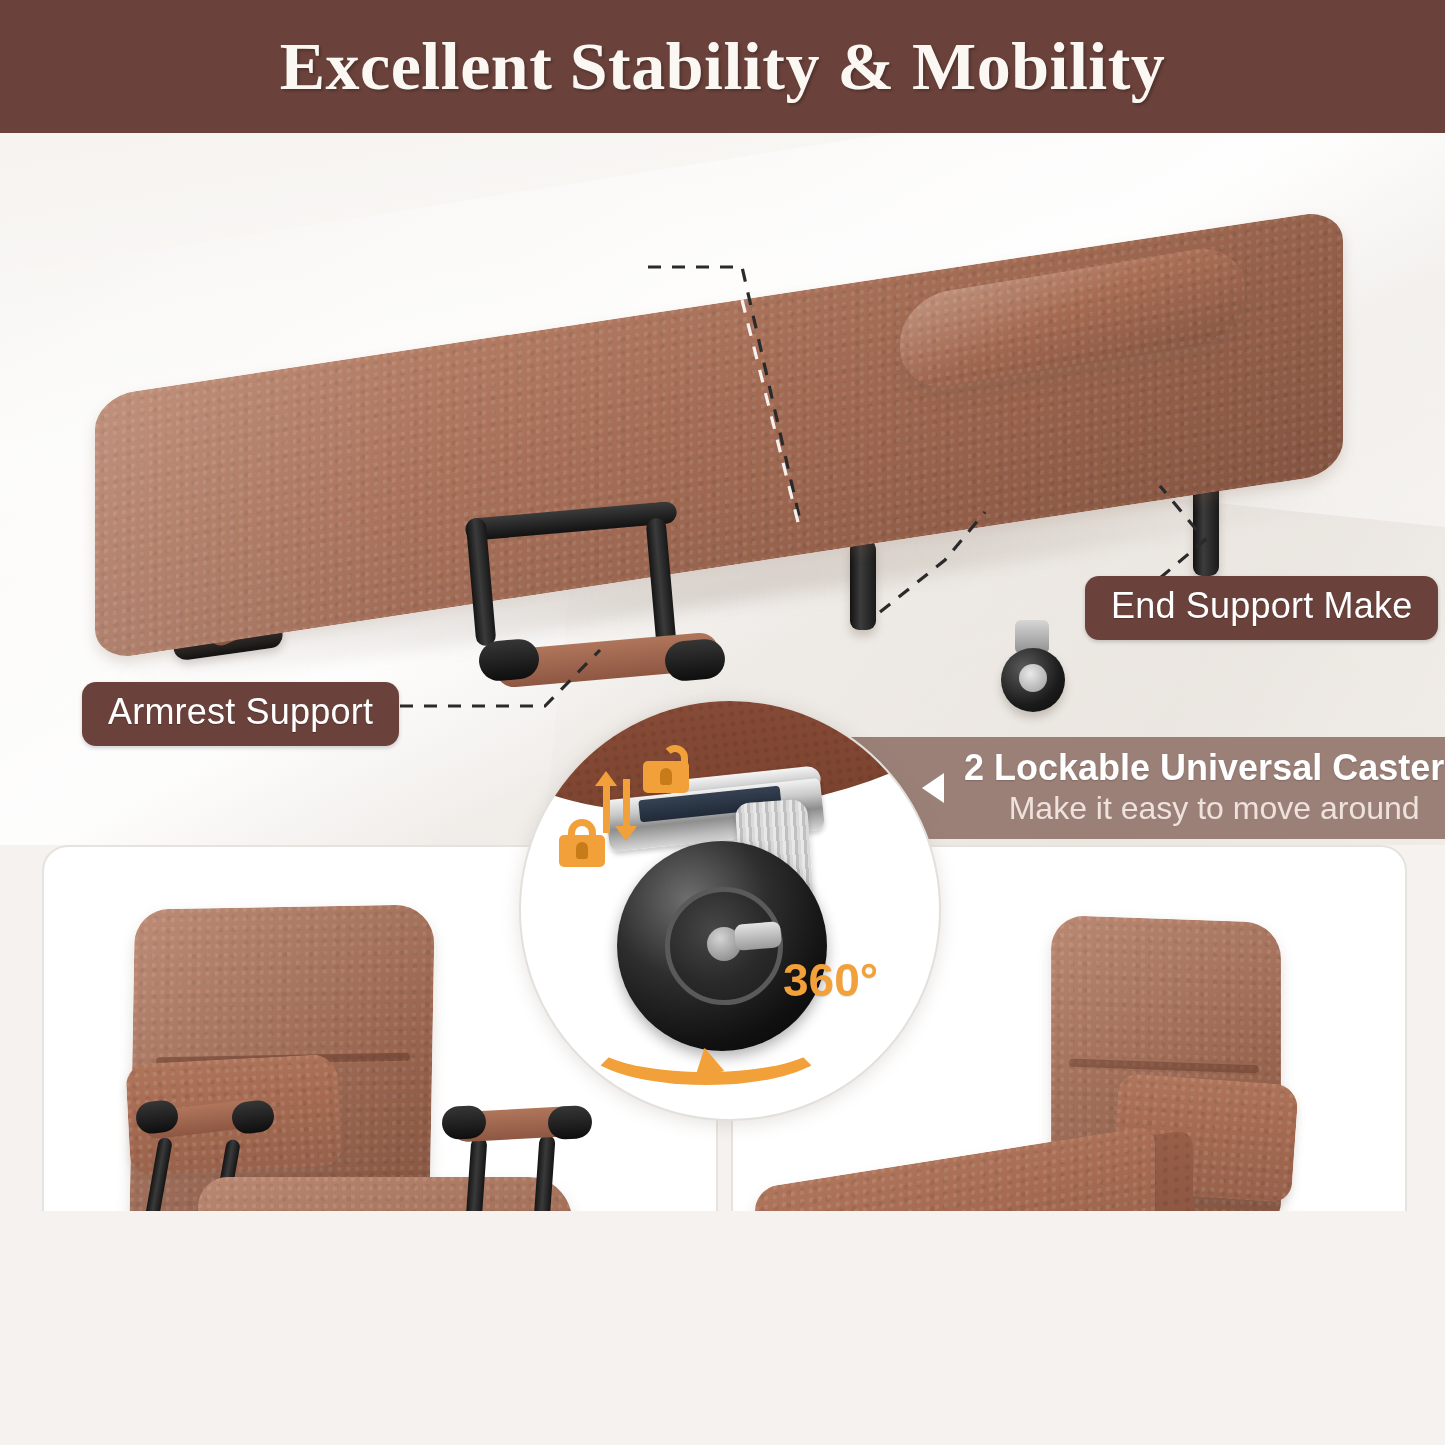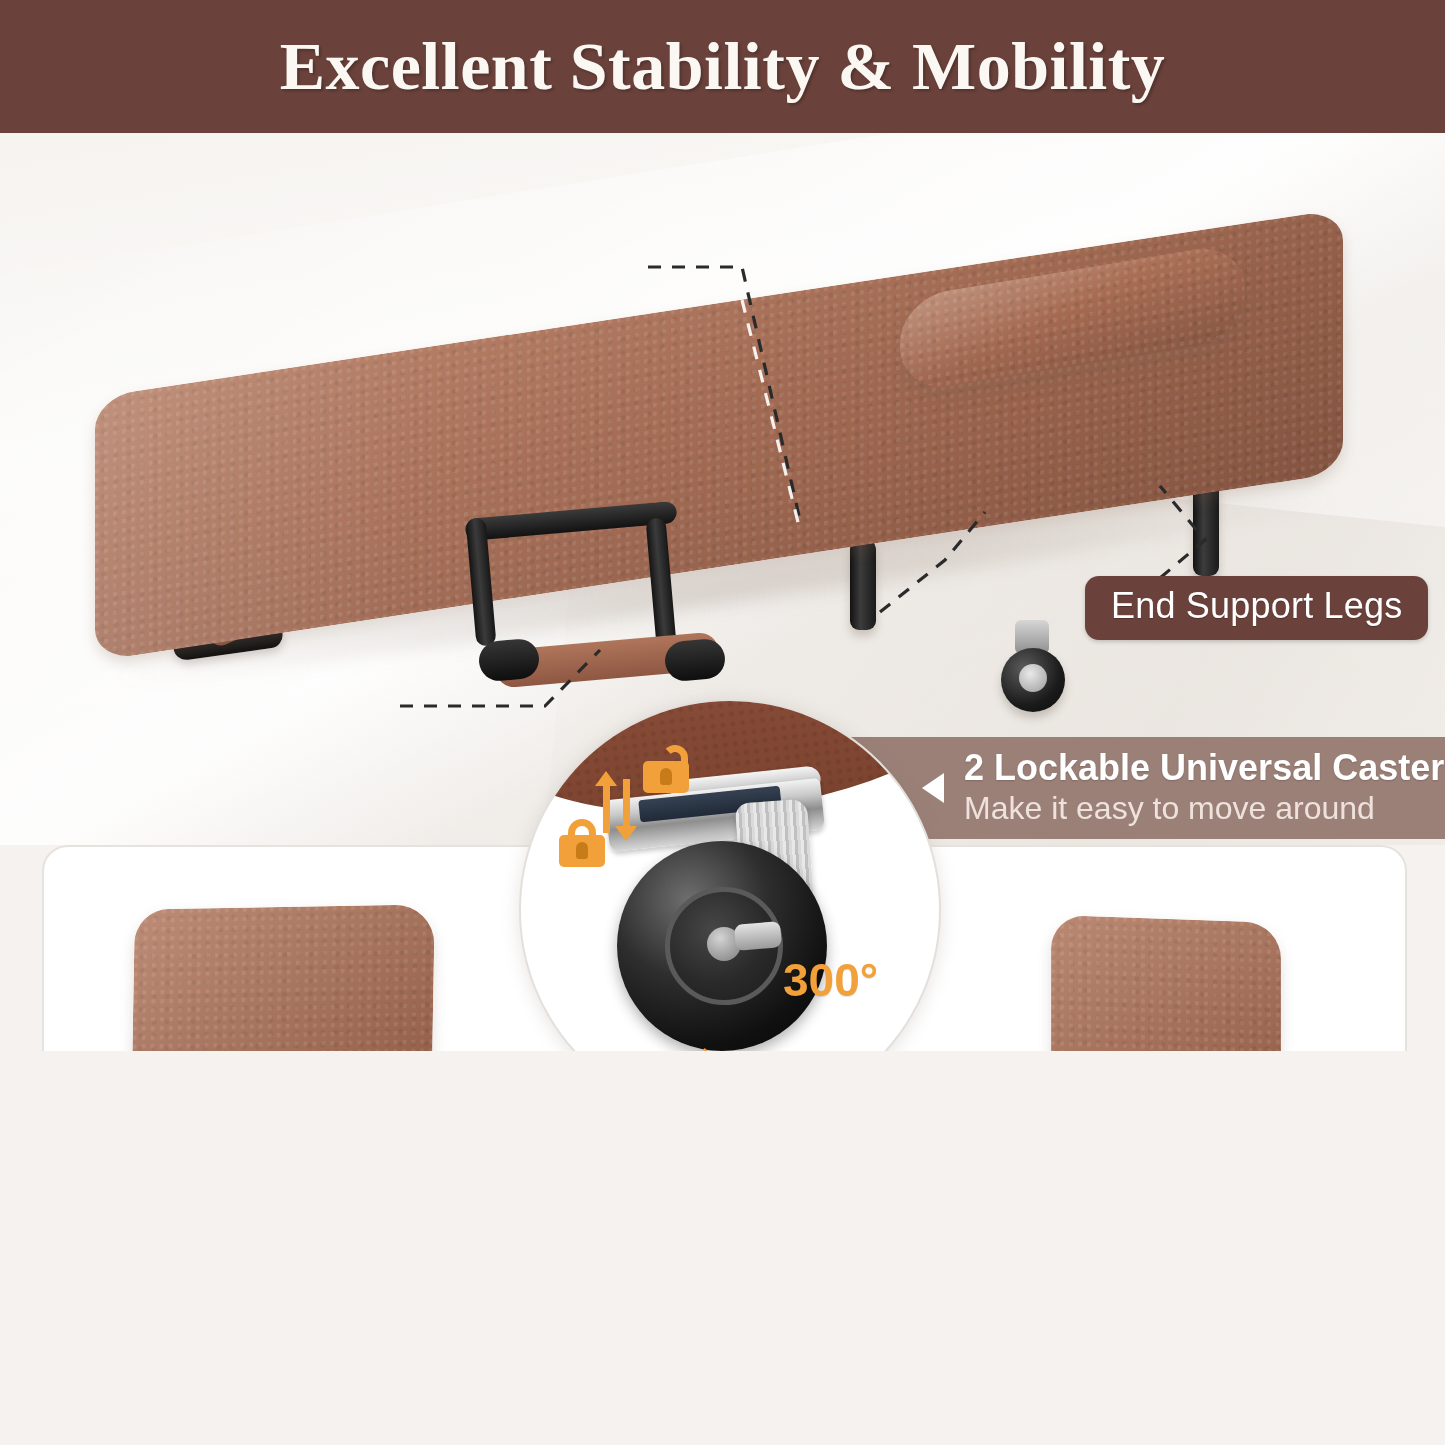--- a/index.html
+++ b/index.html
@@ -3,21 +3,21 @@
 <meta charset="utf-8">
 <style>
   html,body{margin:0;padding:0;}
   body{
     width:1445px;height:1445px;
     background:#F5F2EF;
     font-family:"Liberation Sans", sans-serif;
     overflow:hidden;
     position:relative;
   }
-  .page{position:relative;width:1445px;height:1051px;overflow:hidden;}
+  .page{position:relative;width:1445px;height:1211px;overflow:hidden;text-align:center;}
 
   
   .header{
     position:absolute;left:0;top:0;width:1445px;height:133px;
     background:#6B423B;
     display:flex;align-items:center;justify-content:center;
   }
   .header-title{
     font-family:"Liberation Serif", serif;
     font-weight:bold;
@@ -536,23 +536,24 @@
 
       <path d="M 400 706 L 545 706 L 600 650" fill="none" stroke="#2A2A2A" stroke-width="3.2" stroke-dasharray="13 11"></path>
 
       <path d="M 880 612 L 945 560 L 985 512" fill="none" stroke="#2A2A2A" stroke-width="3.2" stroke-dasharray="13 11"></path>
 
       <path d="M 1160 578 L 1205 540 L 1160 486" fill="none" stroke="#2A2A2A" stroke-width="3.2" stroke-dasharray="13 11"></path>
     </svg>
   </div>
 
 
-
-
-  <div class="pill" style="left:1085px;top:576px;">End Support Legs</div>
+  <div class="pill" style="left:82px;top:682px;">Armrest Support</div>
+
+
+  <div class="pill" style="left:1085px;top:576px;">End Support Make</div>
 
   <div class="caster-banner">
     <div class="cb-tri"></div>
     <div class="cb-text">
       <div class="cb-title">2 Lockable Universal Casters</div>
       <div class="cb-sub">Make it easy to move around</div>
     </div>
   </div>
 
   <div class="caster-circle">
@@ -582,21 +583,21 @@
 
     <div class="arrows-ud" style="left:74px;top:70px;">
       <div class="arr up"></div>
       <div class="arr-head up"></div>
       <div class="arr dn"></div>
       <div class="arr-head dn"></div>
     </div>
 
     <div class="spin-arrow"></div>
     <div class="spin-tip"></div>
-    <div class="deg-label">300°</div>
+    <div class="deg-label">360°</div>
   </div>
 
   <div class="panel panel-left">
     <div class="ground-shadow" style="left:120px;top:548px;width:420px;height:40px;"></div>
 
     <div class="ch-back fabric"></div>
     <div class="ch-back-hl"></div>
     <div class="ch-back-seam"></div>
 
     <div class="ch-lumbar fabric"></div>

